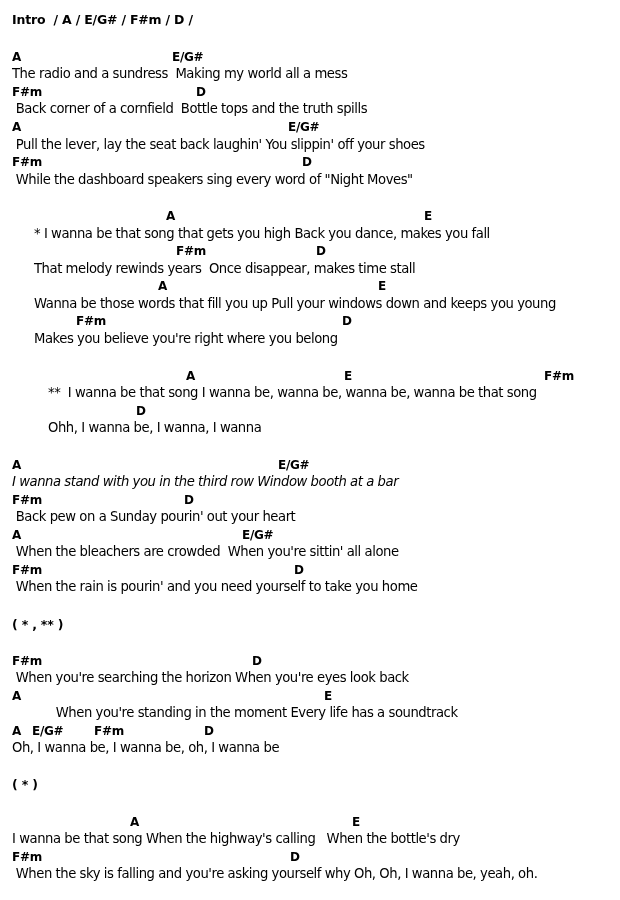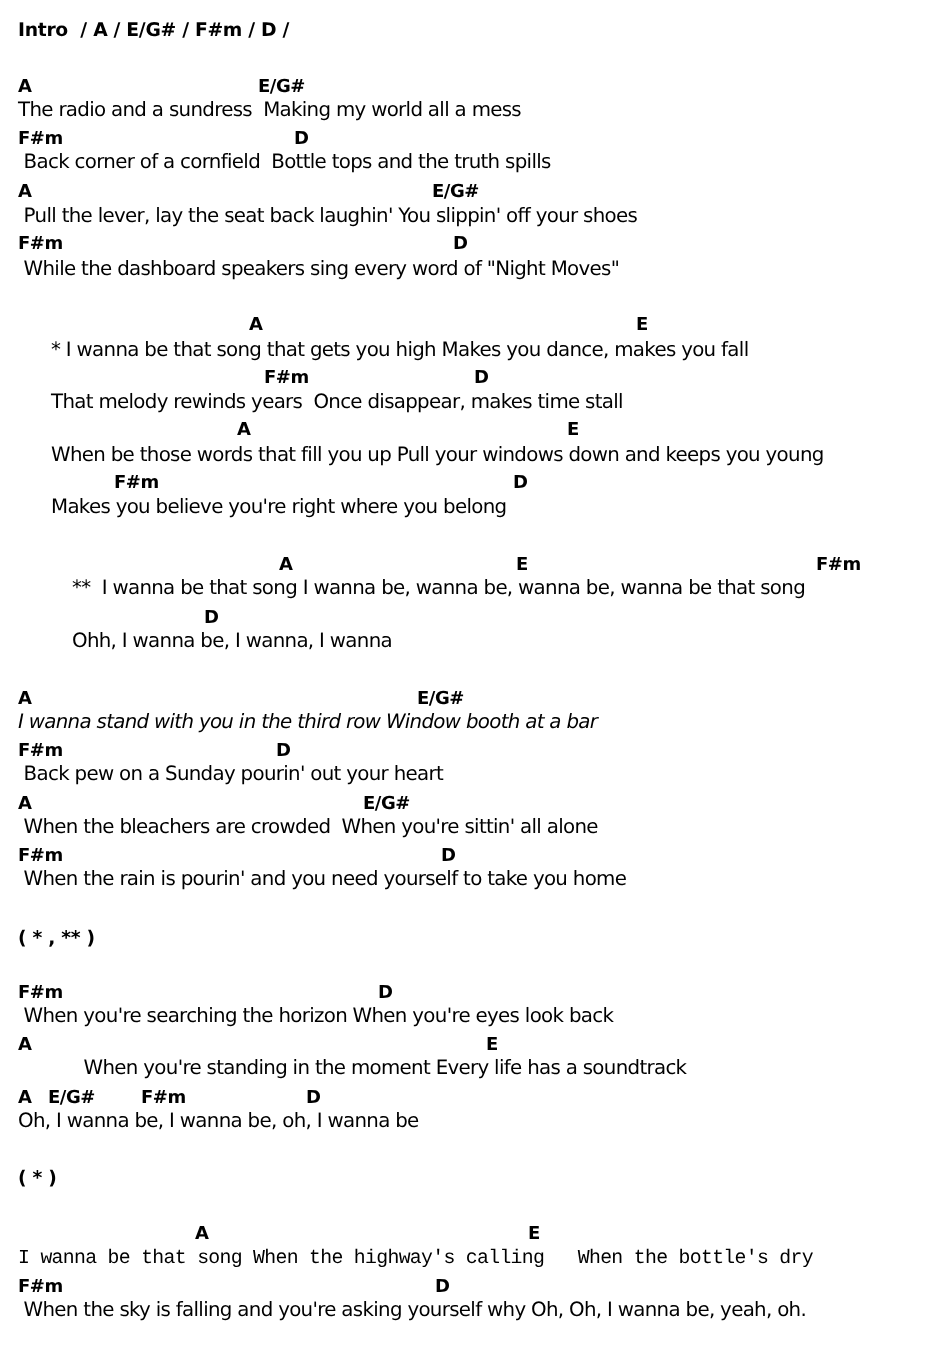--- a/index.html
+++ b/index.html
@@ -23,27 +23,27 @@
   <div class="ln" style="left:12px;top:101px;"> Back corner of a cornfield  Bottle tops and the truth spills</div>
   <div class="ln ch" style="left:12px;top:119px;">A</div>
   <div class="ln ch" style="left:288px;top:119px;">E/G#</div>
   <div class="ln" style="left:12px;top:137px;"> Pull the lever, lay the seat back laughin' You slippin' off your shoes</div>
   <div class="ln ch" style="left:12px;top:154px;">F#m</div>
   <div class="ln ch" style="left:302px;top:154px;">D</div>
   <div class="ln" style="left:12px;top:172px;"> While the dashboard speakers sing every word of "Night Moves"</div>
 
   <div class="ln ch" style="left:166px;top:208px;">A</div>
   <div class="ln ch" style="left:424px;top:208px;">E</div>
-  <div class="ln" style="left:34px;top:226px;">* I wanna be that song that gets you high Makes you dance, makes you fall</div>
+  <div class="ln" style="left:34px;top:226px;">* I wanna be that song that gets you high Back you dance, makes you fall</div>
   <div class="ln ch" style="left:176px;top:243px;">F#m</div>
   <div class="ln ch" style="left:316px;top:243px;">D</div>
   <div class="ln" style="left:34px;top:261px;">That melody rewinds years  Once disappear, makes time stall</div>
   <div class="ln ch" style="left:158px;top:278px;">A</div>
   <div class="ln ch" style="left:378px;top:278px;">E</div>
-  <div class="ln" style="left:34px;top:296px;">When be those words that fill you up Pull your windows down and keeps you young</div>
+  <div class="ln" style="left:34px;top:296px;">Wanna be those words that fill you up Pull your windows down and keeps you young</div>
   <div class="ln ch" style="left:76px;top:313px;">F#m</div>
   <div class="ln ch" style="left:342px;top:313px;">D</div>
   <div class="ln" style="left:34px;top:331px;">Makes you believe you're right where you belong</div>
 
   <div class="ln ch" style="left:186px;top:368px;">A</div>
   <div class="ln ch" style="left:344px;top:368px;">E</div>
   <div class="ln ch" style="left:544px;top:368px;">F#m</div>
   <div class="ln" style="left:48px;top:385px;">**  I wanna be that song I wanna be, wanna be, wanna be, wanna be that song</div>
   <div class="ln ch" style="left:136px;top:403px;">D</div>
   <div class="ln" style="left:48px;top:420px;">Ohh, I wanna be, I wanna, I wanna</div>
@@ -72,17 +72,17 @@
   <div class="ln ch" style="left:12px;top:723px;">A</div>
   <div class="ln ch" style="left:32px;top:723px;">E/G#</div>
   <div class="ln ch" style="left:94px;top:723px;">F#m</div>
   <div class="ln ch" style="left:204px;top:723px;">D</div>
   <div class="ln" style="left:12px;top:740px;">Oh, I wanna be, I wanna be, oh, I wanna be</div>
 
   <div class="ln hd" style="left:12px;top:777px;">( * )</div>
 
   <div class="ln ch" style="left:130px;top:814px;">A</div>
   <div class="ln ch" style="left:352px;top:814px;">E</div>
-  <div class="ln" style="left:12px;top:831px;font-family:Liberation Mono, monospace;">I wanna be that song When the highway's calling   When the bottle's dry</div>
+  <div class="ln" style="left:12px;top:831px;">I wanna be that song When the highway's calling   When the bottle's dry</div>
   <div class="ln ch" style="left:12px;top:849px;">F#m</div>
   <div class="ln ch" style="left:290px;top:849px;">D</div>
   <div class="ln" style="left:12px;top:866px;"> When the sky is falling and you're asking yourself why Oh, Oh, I wanna be, yeah, oh.</div>
 </div>
 
 </body></html>

